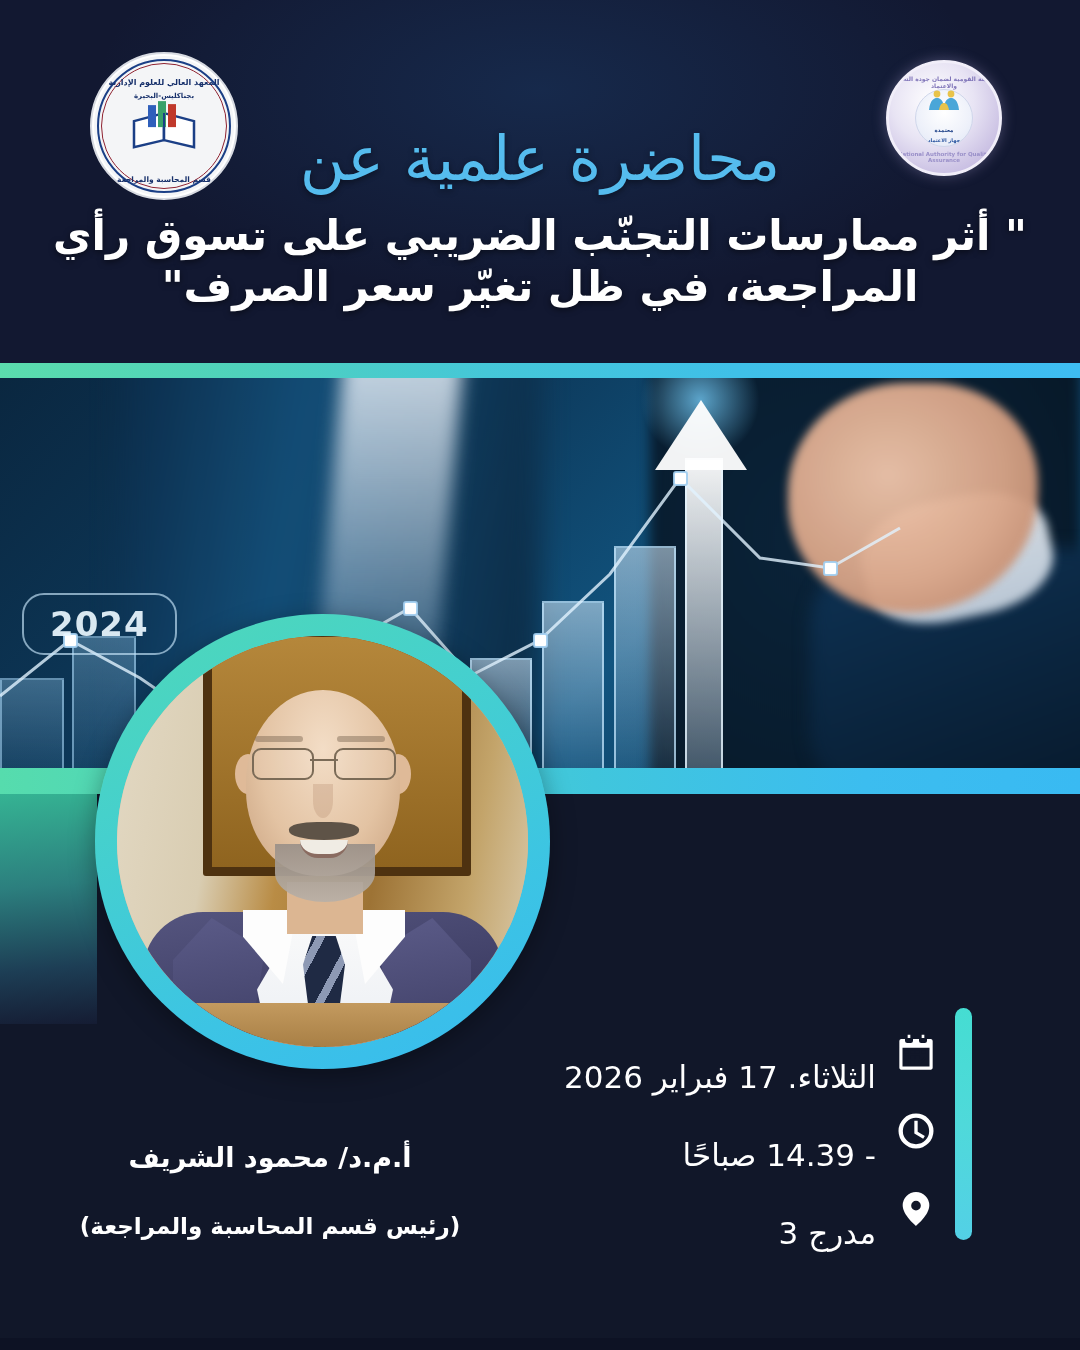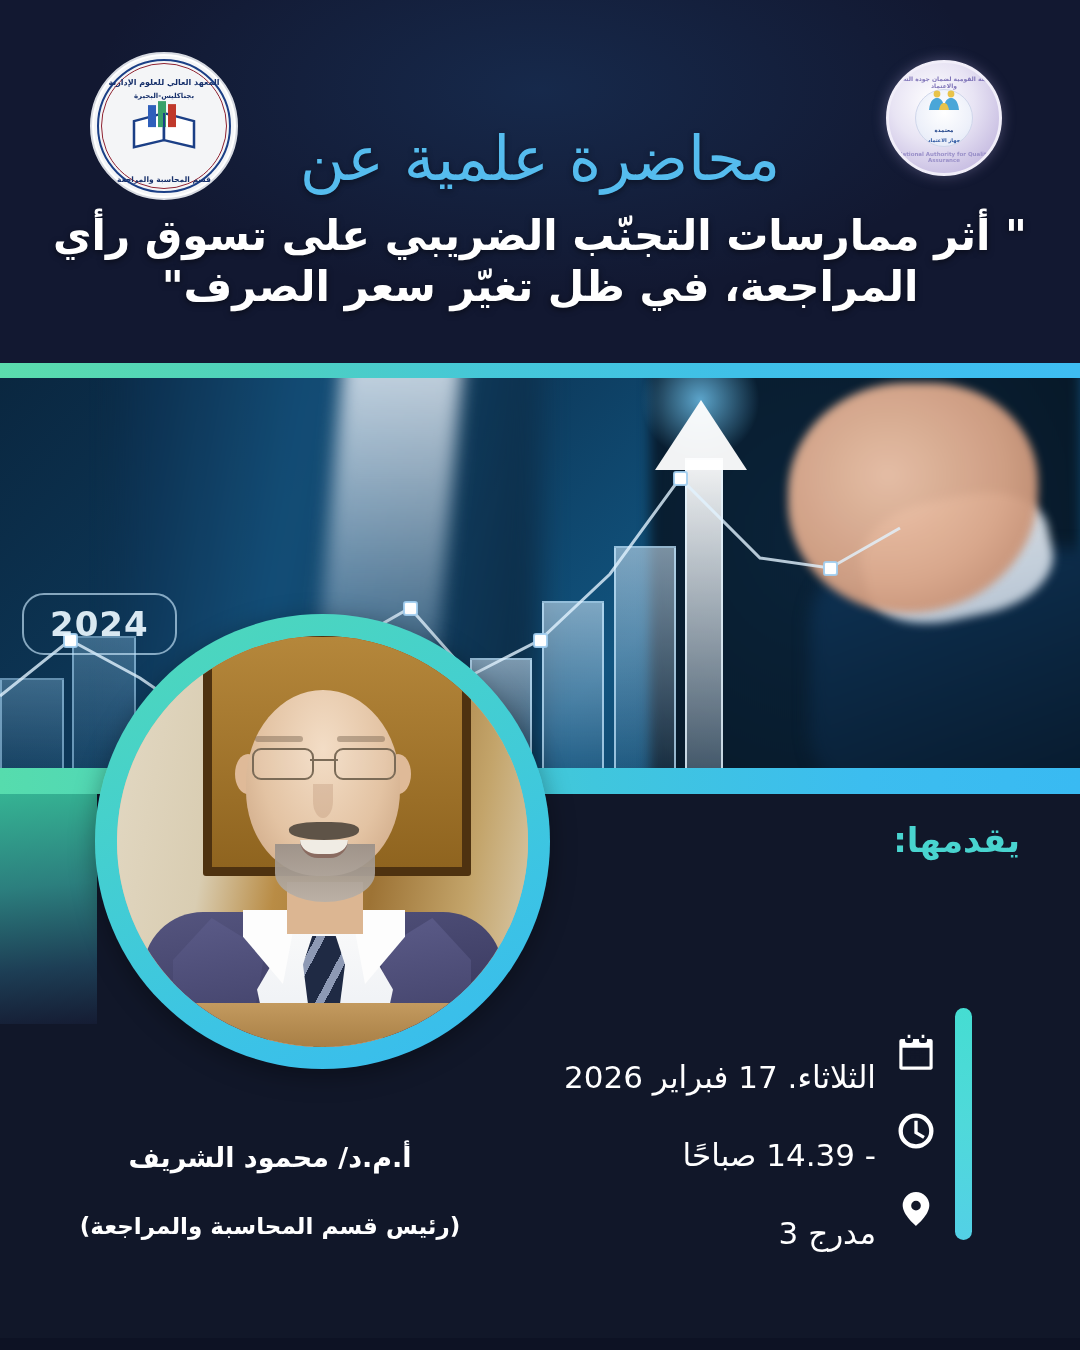--- a/index.html
+++ b/index.html
@@ -656,21 +656,20 @@
         <div class="lens r"></div>
       </div>
       <div class="pi-nose"></div>
       <div class="pi-beard"></div>
       <div class="pi-mous"></div>
       <div class="pi-mouth"></div>
       <div class="pi-desk"></div>
     </div>
   </div>
 
-  <div class="presented-by">يقدمها:</div>
 
   <div class="accent-bar"></div>
   <div class="details">
 
     <div class="detail-row">
       <span class="detail-icon">
         <svg width="40" height="40" viewBox="0 0 24 24" fill="currentColor">
           <path d="M7 1h1.6v2H7zM15.4 1H17v2h-1.6z"></path>
           <path d="M3 3.6h2.4v1.2A1.3 1.3 0 0 0 6.7 6h2.2A1.3 1.3 0 0 0 10.2 4.8V3.6h3.6v1.2A1.3 1.3 0 0 0 15.1 6h2.2a1.3 1.3 0 0 0 1.3-1.2V3.6H21A1.2 1.2 0 0 1 22 4.8v16A1.2 1.2 0 0 1 21 22H3a1.2 1.2 0 0 1-1-1.2v-16A1.2 1.2 0 0 1 3 3.6zm.9 5.2v11.3h16.2V8.8z"></path>
           <g fill="#111729">

